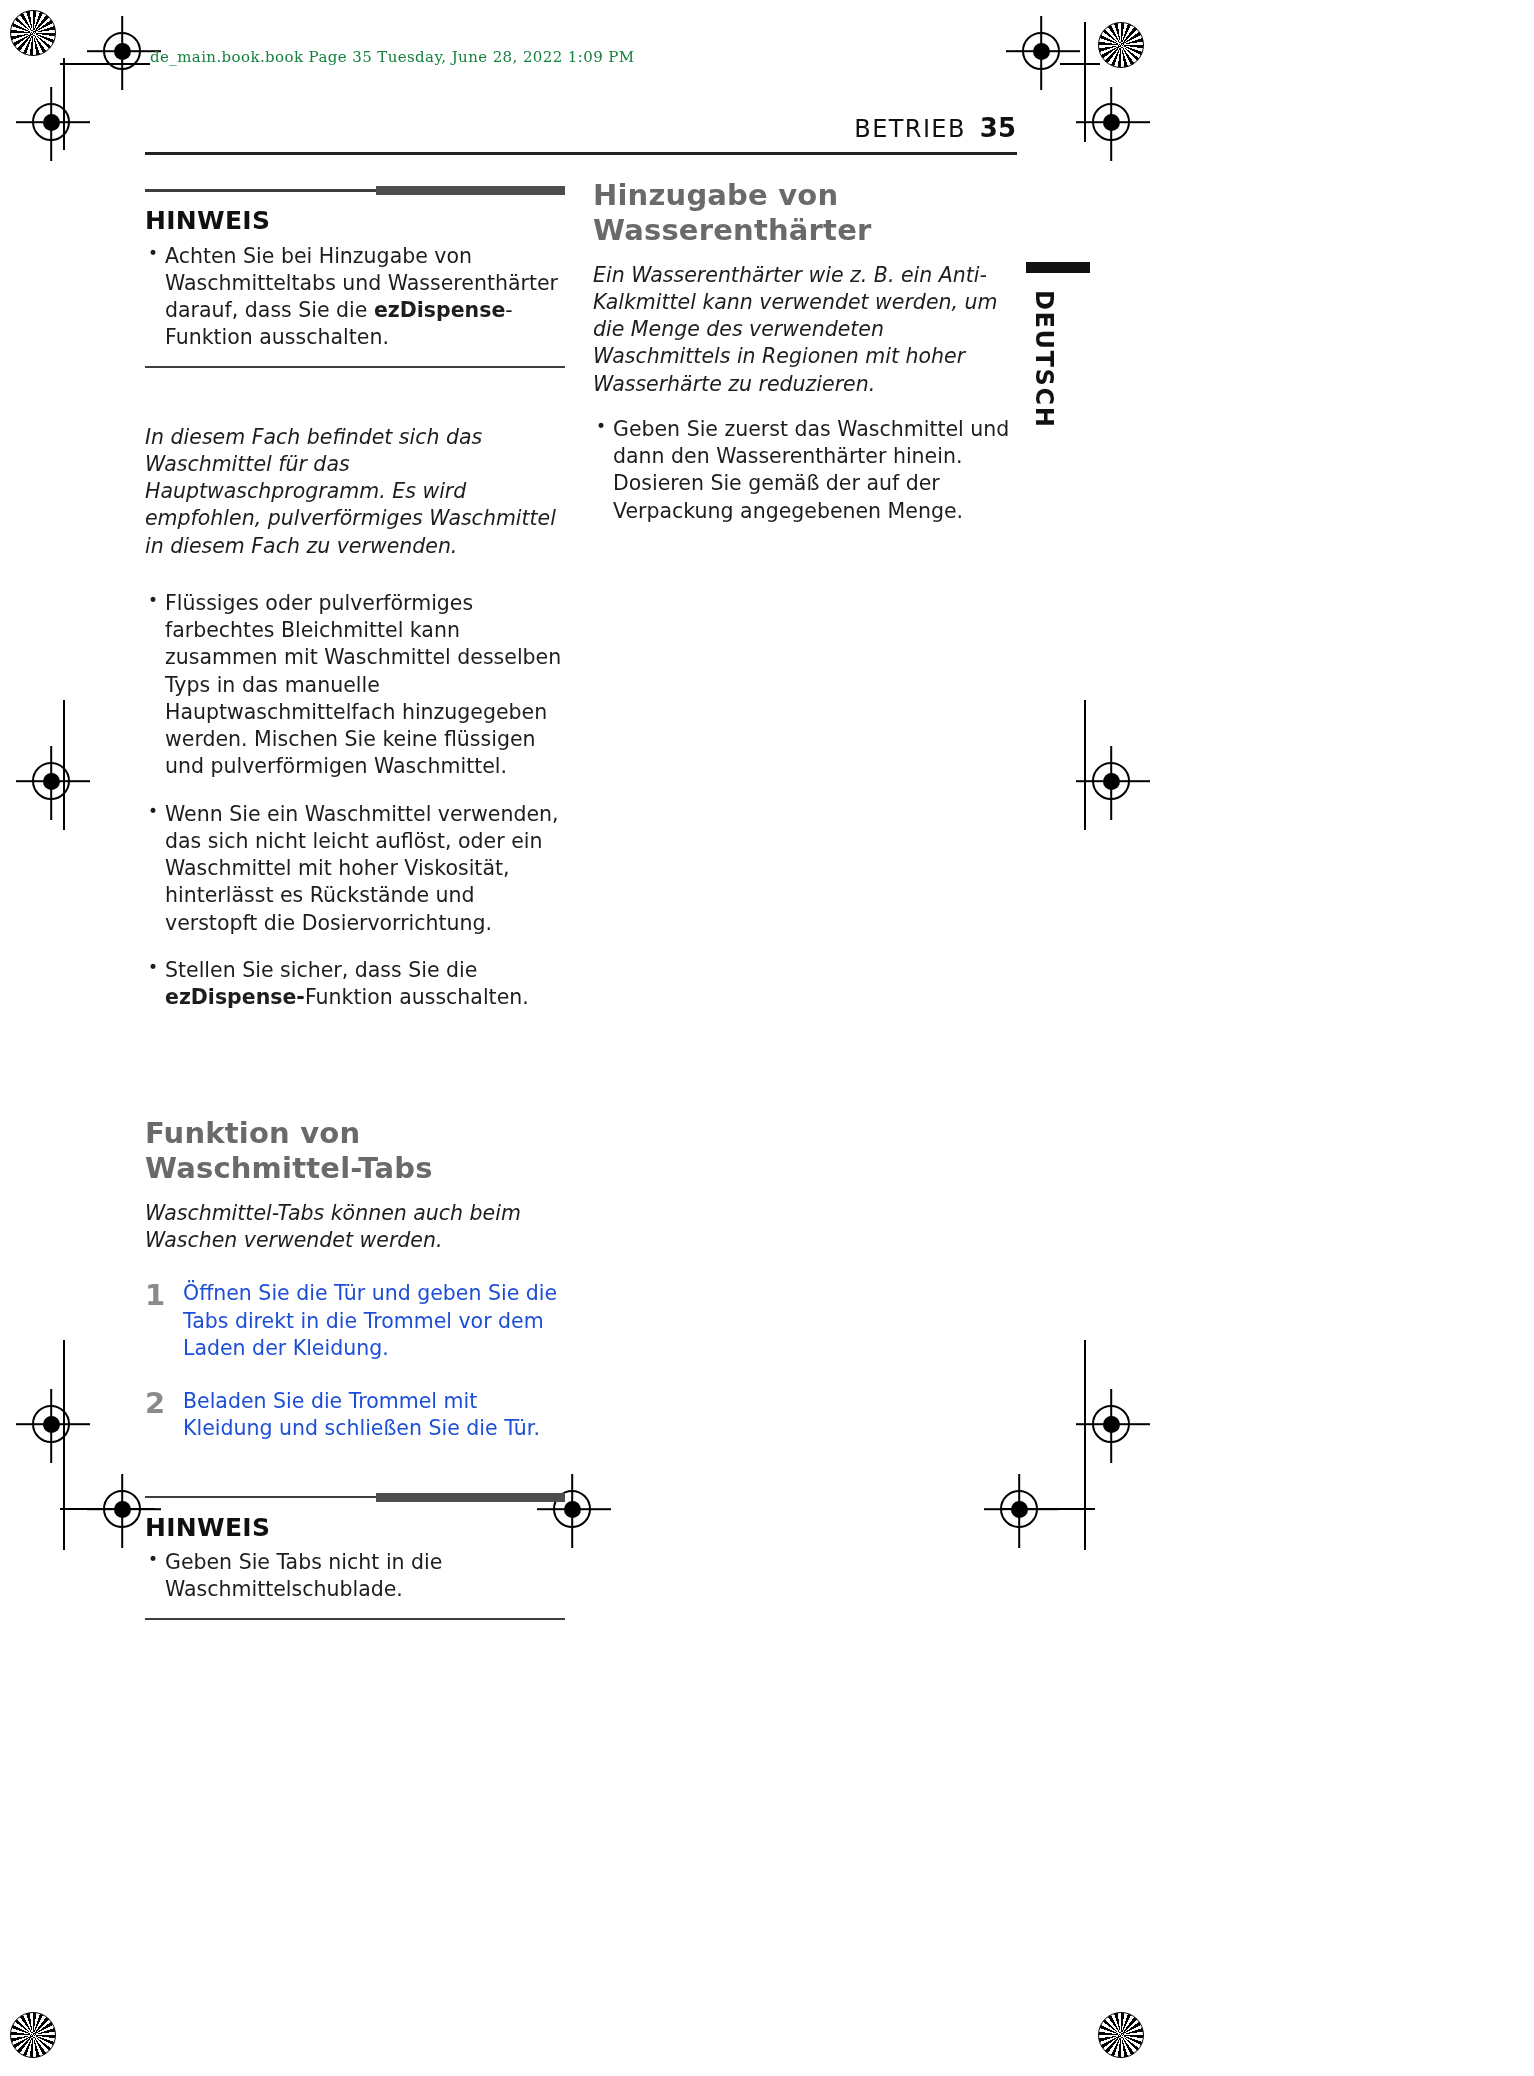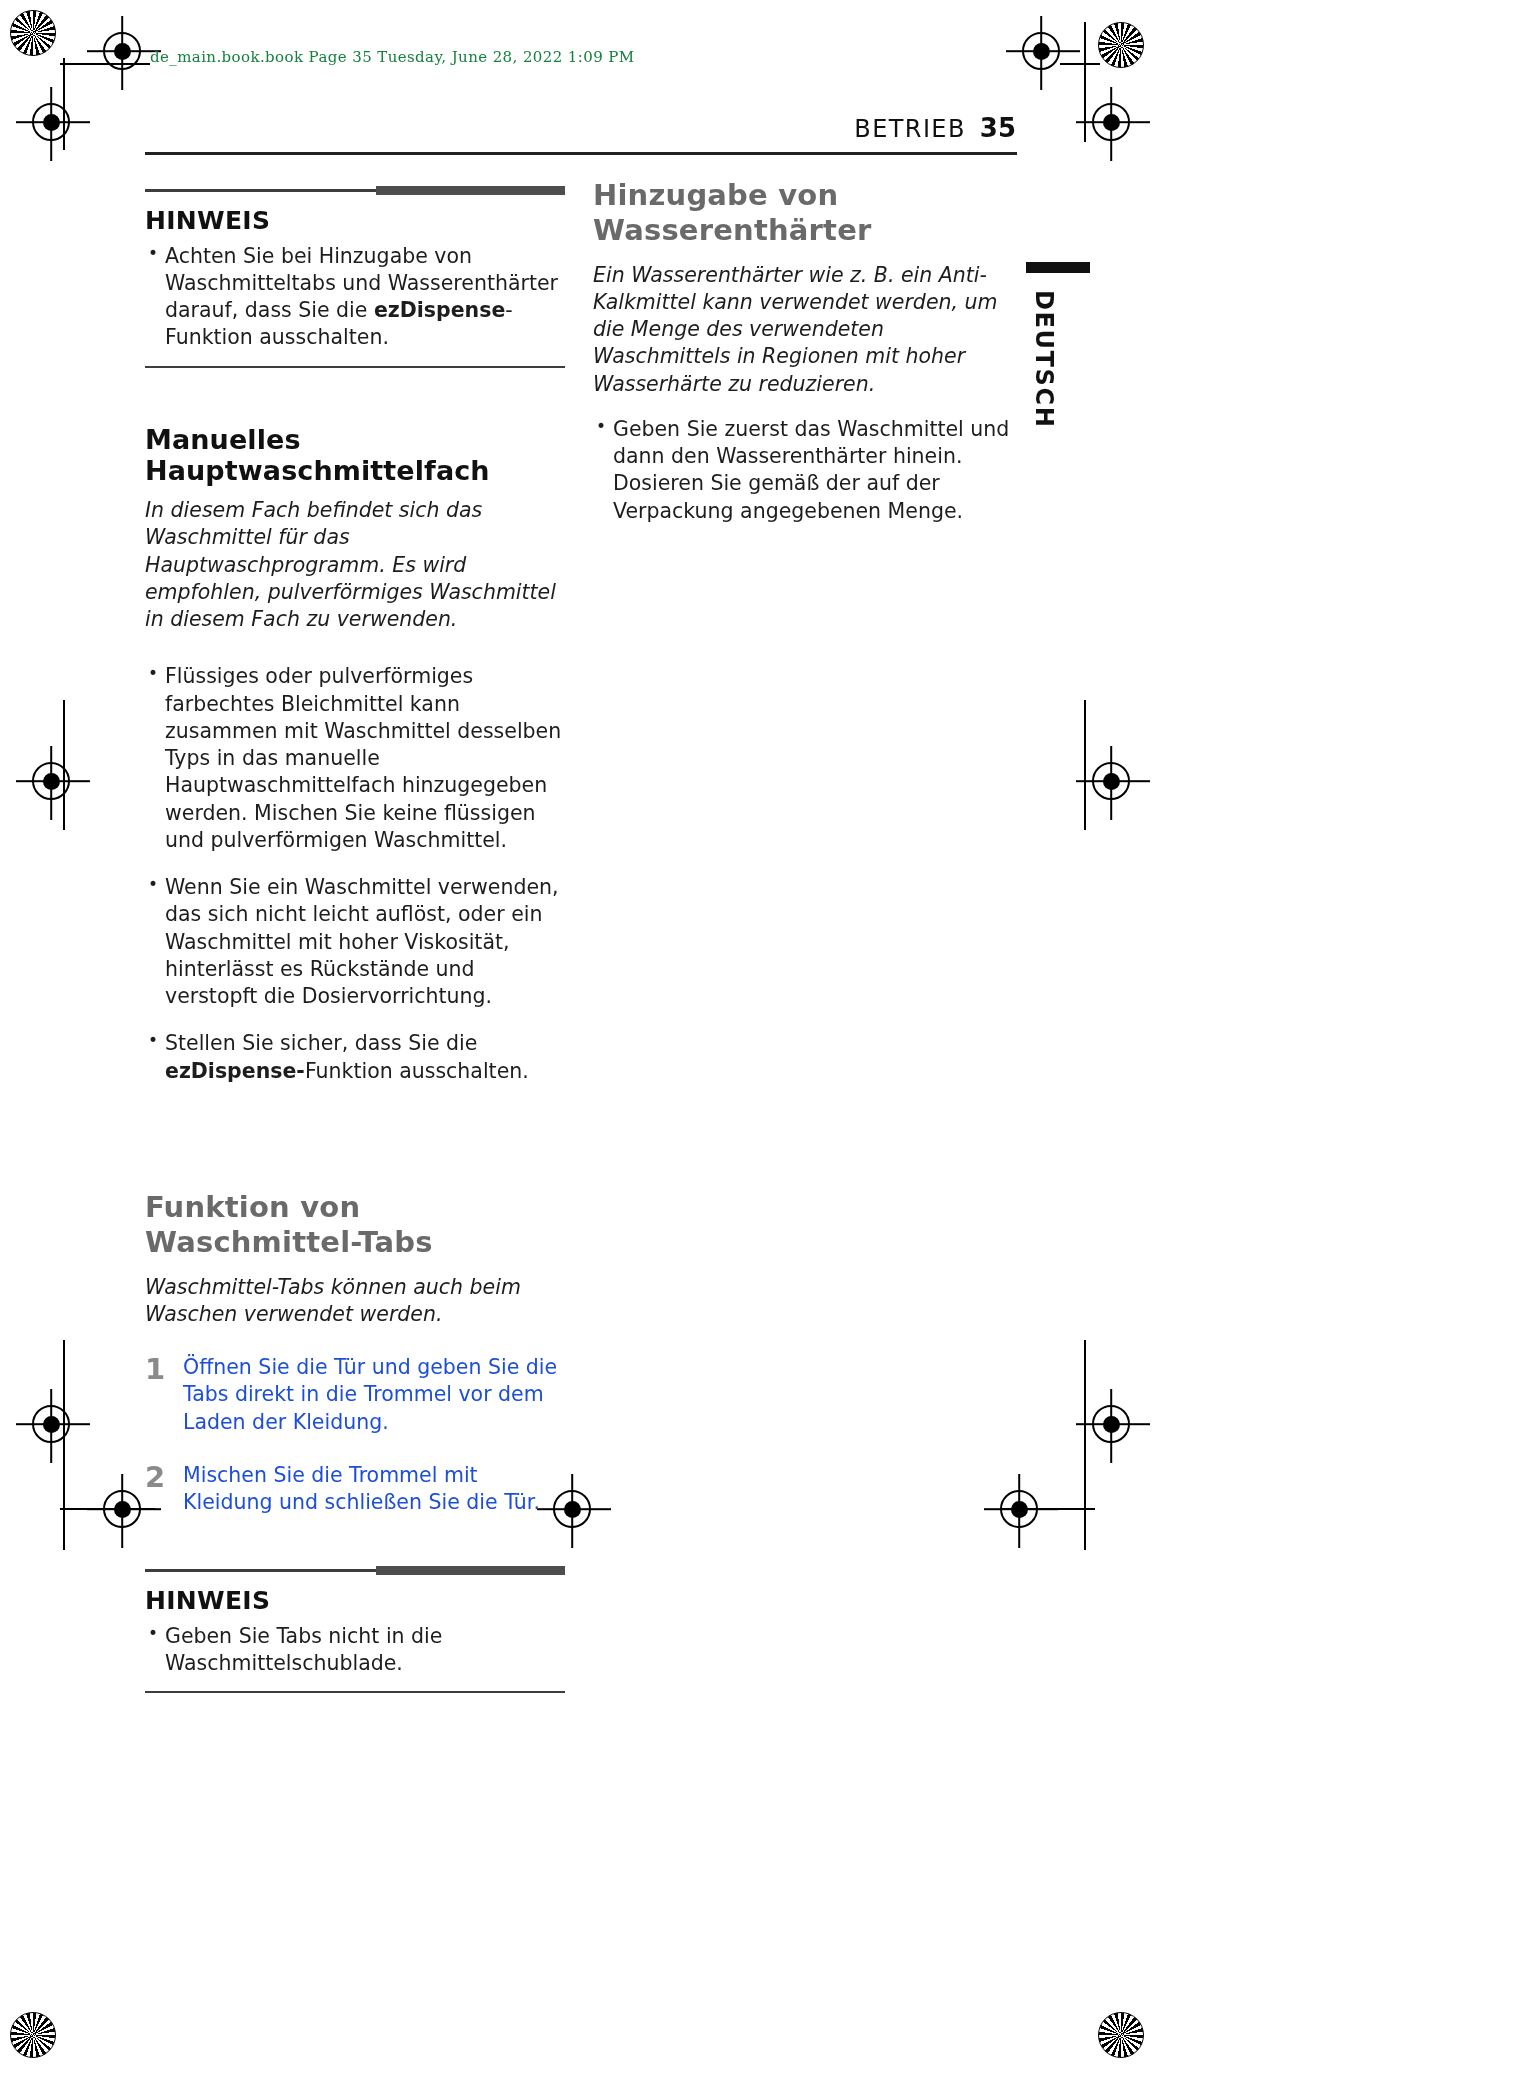--- a/index.html
+++ b/index.html
@@ -193,21 +193,20 @@
       <div class="note-title">HINWEIS</div>
       <ul class="bullets">
         <li><span>Achten Sie bei Hinzugabe von Waschmitteltabs und Wasserenthärter darauf, dass Sie die </span><b class="kw">ezDispense</b><span>-Funktion ausschalten.</span></li>
       </ul>
       <div class="note-botrule"></div>
     </div>
 
     <div class="sp56"></div>
 
     <div>
-      <div class="h2">Manuelles Hauptwaschmittelfach</div>
       <p class="para">In diesem Fach befindet sich das Waschmittel für das Hauptwaschprogramm. Es wird empfohlen, pulverförmiges Waschmittel in diesem Fach zu verwenden.</p>
       <div class="sp24"></div>
       <ul class="bullets">
         <li style="margin-bottom:20px;"><span>Flüssiges oder pulverförmiges farbechtes Bleichmittel kann zusammen mit Waschmittel desselben Typs in das manuelle Hauptwaschmittelfach hinzugegeben werden. Mischen Sie keine flüssigen und pulverförmigen Waschmittel.</span></li>
         <li style="margin-bottom:20px;"><span>Wenn Sie ein Waschmittel verwenden, das sich nicht leicht auflöst, oder ein Waschmittel mit hoher Viskosität, hinterlässt es Rückstände und verstopft die Dosiervorrichtung.</span></li>
         <li><span>Stellen Sie sicher, dass Sie die  </span><b class="kw">ezDispense-</b><span>Funktion ausschalten.</span></li>
       </ul>
     </div>
 
     <div class="sp56"></div>
@@ -216,21 +215,21 @@
     <div>
       <div class="h1gray">Funktion von Waschmittel-Tabs</div>
       <p class="para" style="margin-bottom:26px;">Waschmittel-Tabs können auch beim Waschen verwendet werden.</p>
       <ol class="steps">
         <li class="step">
           <div class="step-num">1</div>
           <div class="step-txt">Öffnen Sie die Tür und geben Sie die Tabs direkt in die Trommel vor dem Laden der Kleidung.</div>
         </li>
         <li class="step">
           <div class="step-num">2</div>
-          <div class="step-txt">Mischen Sie die Trommel mit Kleidung und schließen Sie die Tür.</div>
+          <div class="step-txt">Beladen Sie die Trommel mit Kleidung und schließen Sie die Tür.</div>
         </li>
       </ol>
     </div>
 
     <div class="sp24"></div>
 
     <div class="note">
       <div class="note-topbar">
         <span class="thin"></span>
           <span class="thick"></span>

